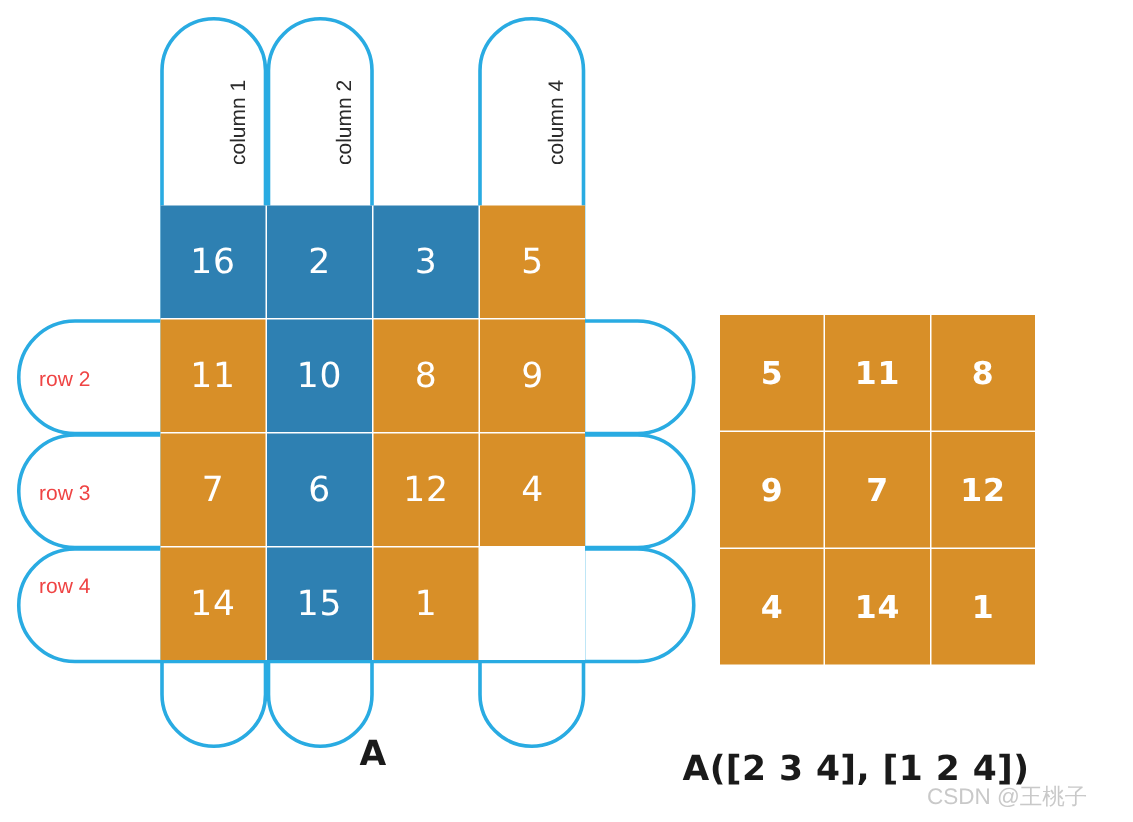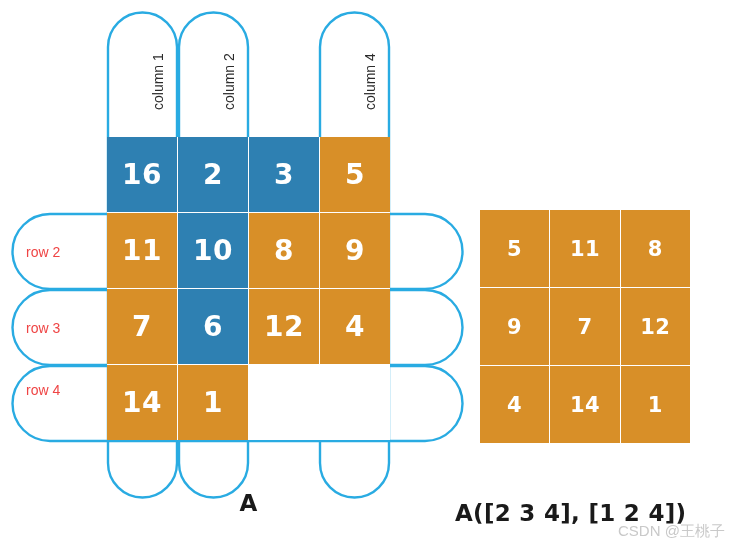--- a/index.html
+++ b/index.html
@@ -42,22 +42,22 @@
     grid-template-columns: repeat(4, 1fr);
     grid-template-rows: repeat(4, 1fr);
     gap: 1px;
     background: #ffffff;
   }
   #matrixA .cell {
     display: flex;
     align-items: center;
     justify-content: center;
     color: #ffffff;
-    font-size: 28px;
-    font-weight: 700;
+    font-size: 23px;
+    font-weight: 400;
     letter-spacing: .5px;
     font-family: "DejaVu Sans", sans-serif;
   }
   .cell.blue   { background: #2e80b2; }
   .cell.orange { background: #d88f28; }
 
   
   #matrixB {
     position: absolute;
     left: 480px;
@@ -183,20 +183,21 @@
     <div class="cell blue">10</div>
     <div class="cell orange">8</div>
 
     <div class="cell orange">9</div>
     <div class="cell orange">7</div>
     <div class="cell blue">6</div>
     <div class="cell orange">12</div>
 
     <div class="cell orange">4</div>
     <div class="cell orange">14</div>
+    <div class="cell blue">15</div>
     <div class="cell orange">1</div>
   </div>
 
   <div id="matrixB">
     <div class="cell">5</div>
     <div class="cell">11</div>
     <div class="cell">8</div>
 
     <div class="cell">9</div>
     <div class="cell">7</div>

